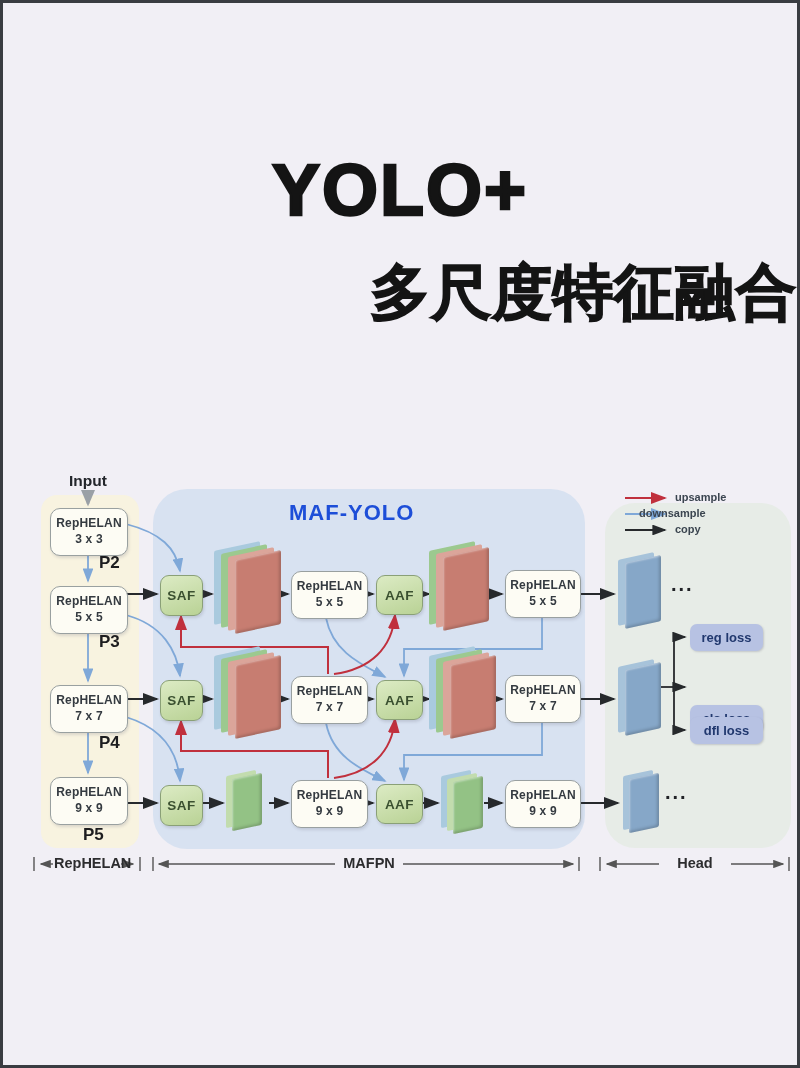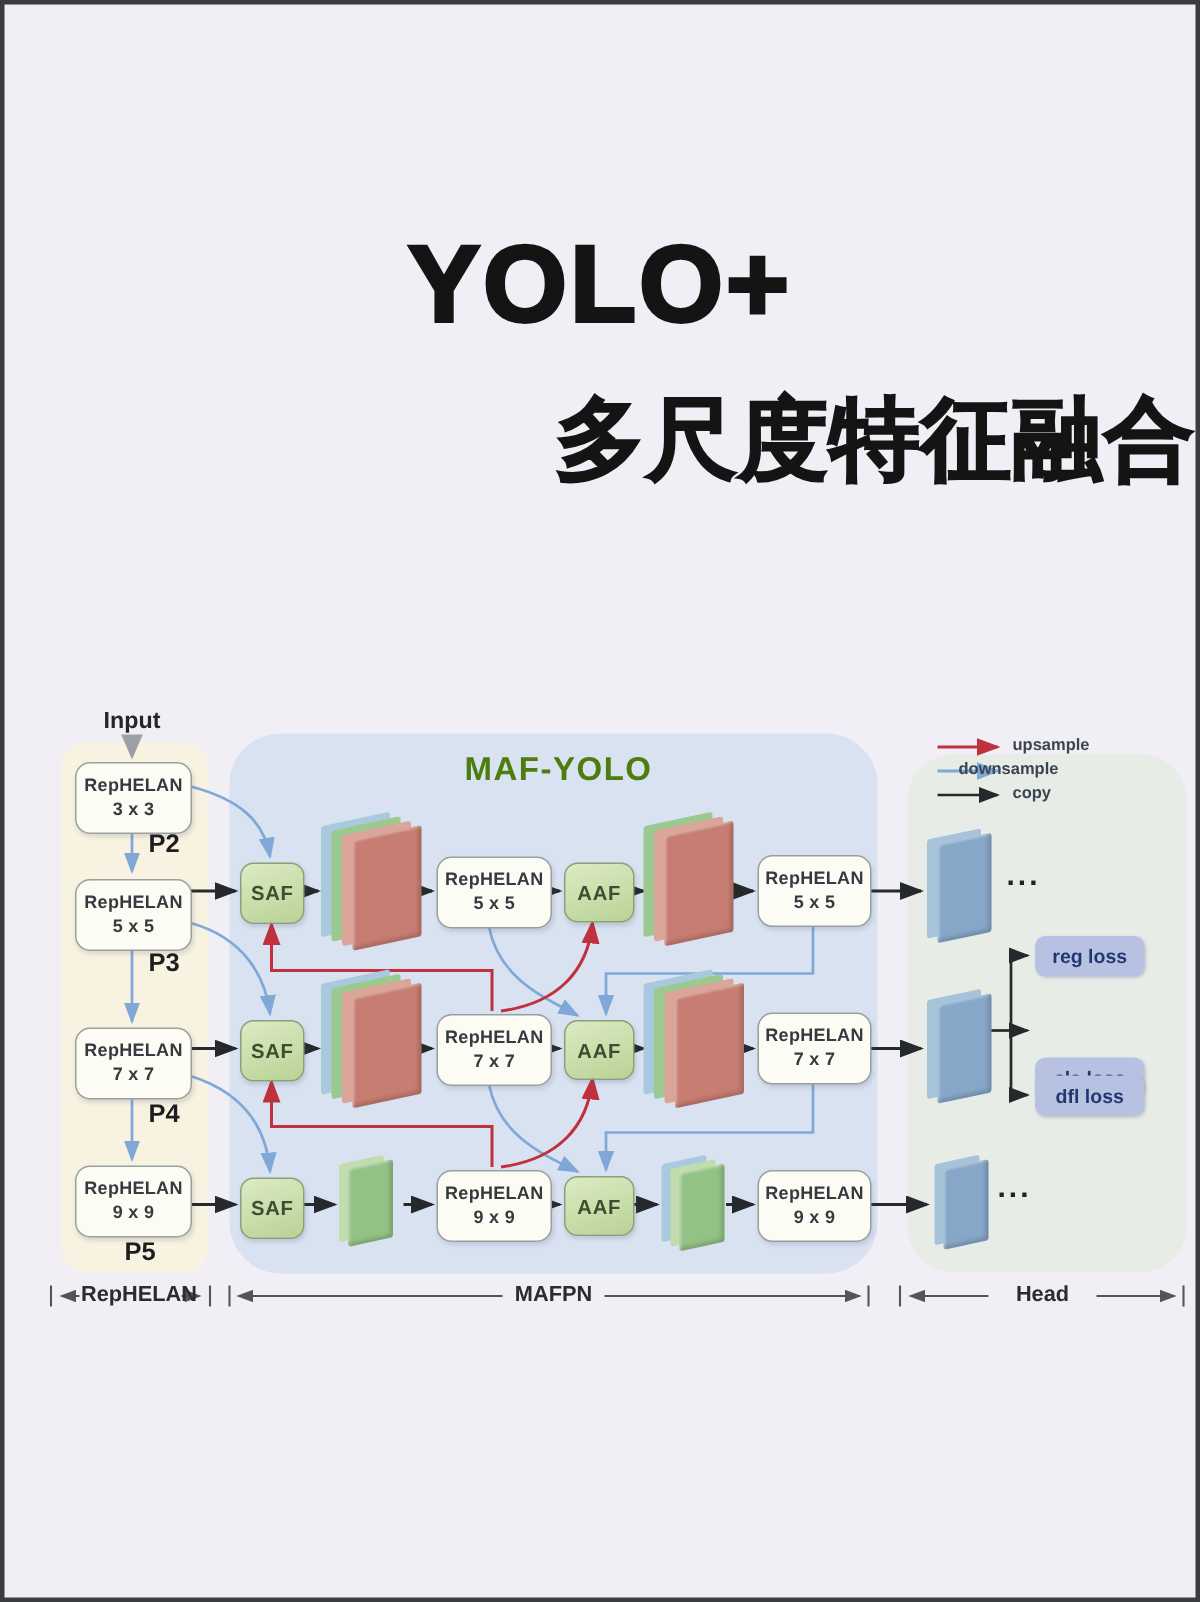--- a/index.html
+++ b/index.html
@@ -36,22 +36,22 @@
   .gbox{
     position:absolute;z-index:3;border:1.5px solid #8aa077;border-radius:9px;
     background:linear-gradient(160deg,#dcebc4 0%,#b9d295 100%);
     display:flex;align-items:center;justify-content:center;
     font-size:13.5px;font-weight:800;color:#3a5030;letter-spacing:.5px;
     box-shadow:1px 2px 3px rgba(90,90,110,.20);
   }
   .plabel{position:absolute;z-index:3;font-size:17px;font-weight:800;color:#1d1d1f;}
   .input-label{position:absolute;left:43px;top:469px;width:84px;text-align:center;z-index:3;
     font-size:15.5px;font-weight:800;color:#23262b;}
-  .maf-title{position:absolute;left:272px;top:497px;width:160px;text-align:right;z-index:3;
-    font-size:22px;font-weight:700;color:#4d7c0f;letter-spacing:1px;}
+  .maf-title{position:absolute;left:286px;top:497px;width:160px;text-align:left;z-index:3;
+    font-size:22px;font-weight:700;color:#1d4ed8;letter-spacing:1px;}
   .legend-label{position:absolute;z-index:3;font-size:11px;font-weight:600;color:#3b4550;}
   .slab{position:absolute;z-index:3;}
   .loss{
     position:absolute;z-index:3;left:687px;width:73px;height:27px;border-radius:7px;
     background:#b7c2e3;display:flex;align-items:center;justify-content:center;
     font-size:13px;font-weight:800;color:#21386e;box-shadow:1px 1px 2px rgba(90,90,110,.25);text-align:right;
   }
   .dots{position:absolute;z-index:3;font-size:20px;font-weight:900;color:#202226;letter-spacing:2px;}
   .section-label{position:absolute;z-index:3;top:852px;width:66px;text-align:center;
     font-size:14.5px;font-weight:700;color:#2c2c2e;}

